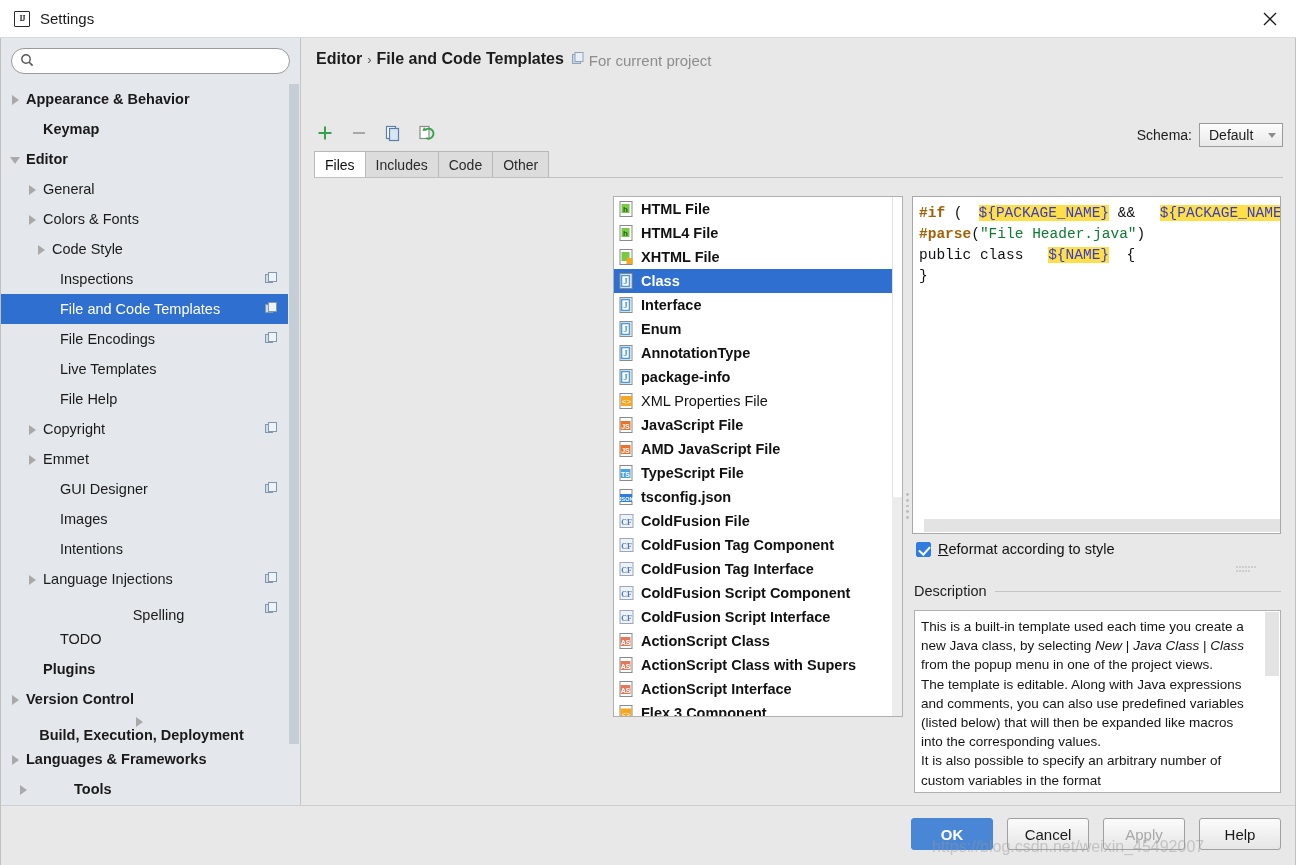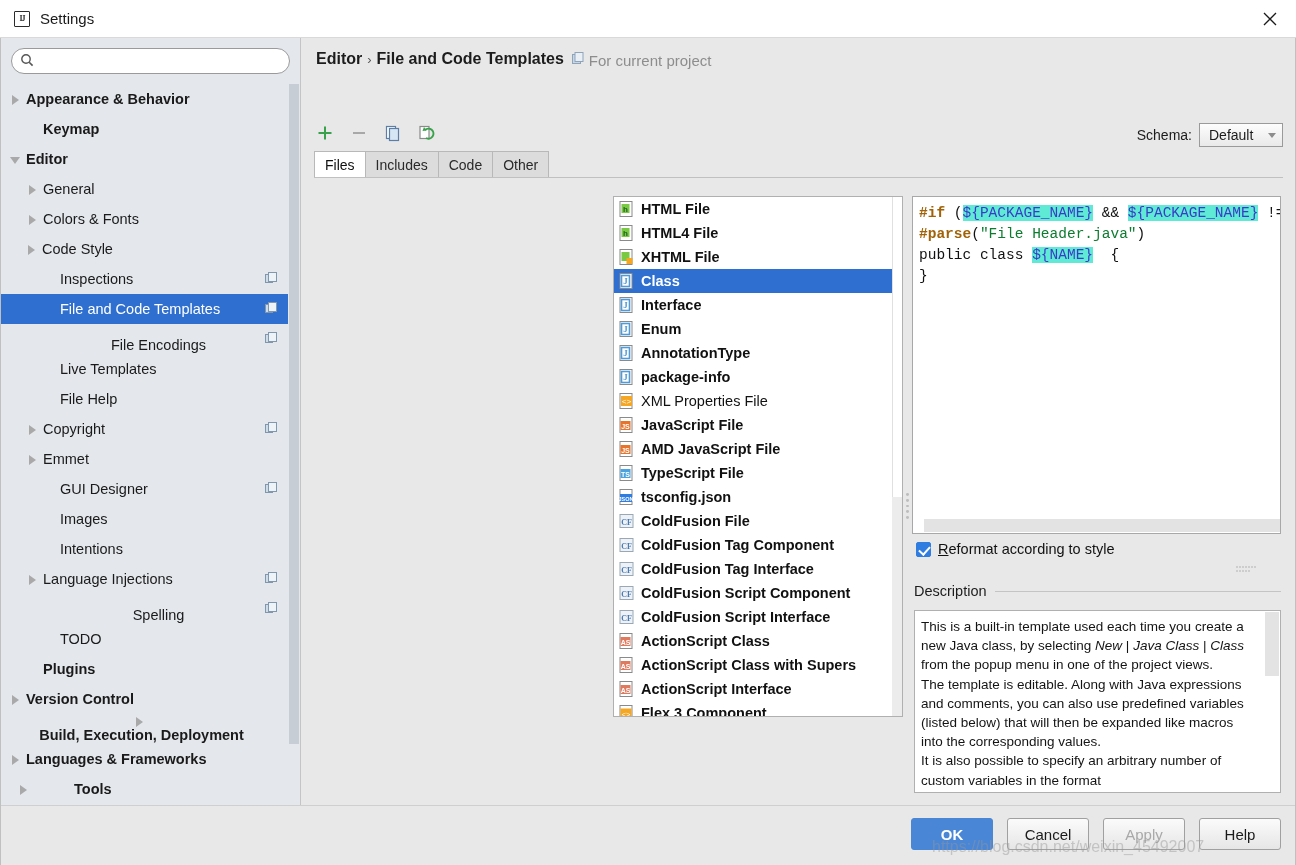--- a/index.html
+++ b/index.html
@@ -189,21 +189,21 @@
   #editor-box{
     position:absolute;left:610px;right:14px;top:158px;height:338px;
     background:#ffffff;border:1px solid #a8a8a8;overflow:hidden;
   }
   #code{
     position:absolute;left:6px;top:6px;right:0;
     font-family:"Liberation Mono", monospace;font-size:14.5px;line-height:21px;
     white-space:pre;color:#111;
   }
   .kw-hash{ color:#a16207;font-weight:bold; }
-  .kw-var{ color:#3b3bc9;background:#5eead4; }
+  .kw-var{ color:#3b3bc9;background:#fde047;margin-left:16px; }
   .kw-str{ color:#0c7c2f; }
   .kw-plain{ color:#111; }
   #editor-hscroll{
     position:absolute;left:1px;right:1px;bottom:1px;height:13px;background:#ffffff;
   }
   #editor-hthumb{
     position:absolute;left:10px;top:0;width:1158px;height:13px;background:#e3e3e3;
   }
 
   
@@ -324,41 +324,41 @@
           <span class="lbl">Editor</span>
         </div>
         <div class="tnode" style="padding-left: 25px;">
           <span class="arrow right"></span>
           <span class="lbl">General</span>
         </div>
         <div class="tnode" style="padding-left: 25px;">
           <span class="arrow right"></span>
           <span class="lbl">Colors &amp; Fonts</span>
         </div>
-        <div class="tnode" style="padding-left: 24px;">
+        <div class="tnode" style="padding-left: 34px;">
           <span class="arrow right"></span>
           <span class="lbl">Code Style</span>
         </div>
         <div class="tnode" style="padding-left: 42px;">
           <span class="arrow"></span>
           <span class="lbl">Inspections</span>
           <span class="copyglyph"><svg width="13" height="13" viewBox="0 0 13 13">
               <rect x="0.5" y="3.5" width="7" height="8" fill="#cfdce9" stroke="#8197ae" stroke-width="1"></rect>
               <rect x="3.5" y="1.5" width="8" height="9" fill="#eef3f8" stroke="#8197ae" stroke-width="1"></rect>
             </svg></span>
         </div>
         <div class="tnode sel" style="padding-left: 42px;">
           <span class="arrow"></span>
           <span class="lbl">File and Code Templates</span>
           <span class="copyglyph"><svg width="13" height="13" viewBox="0 0 13 13">
               <rect x="0.5" y="3.5" width="7" height="8" fill="#cfdce9" stroke="#8197ae" stroke-width="1"></rect>
               <rect x="3.5" y="1.5" width="8" height="9" fill="#eef3f8" stroke="#8197ae" stroke-width="1"></rect>
             </svg></span>
         </div>
-        <div class="tnode" style="padding-left: 42px; flex-direction: column;">
+        <div class="tnode" style="padding-left: 42px;">
           <span class="arrow"></span>
           <span class="lbl">File Encodings</span>
           <span class="copyglyph"><svg width="13" height="13" viewBox="0 0 13 13">
               <rect x="0.5" y="3.5" width="7" height="8" fill="#cfdce9" stroke="#8197ae" stroke-width="1"></rect>
               <rect x="3.5" y="1.5" width="8" height="9" fill="#eef3f8" stroke="#8197ae" stroke-width="1"></rect>
             </svg></span>
         </div>
         <div class="tnode" style="padding-left: 42px;">
           <span class="arrow"></span>
           <span class="lbl">Live Templates</span>

